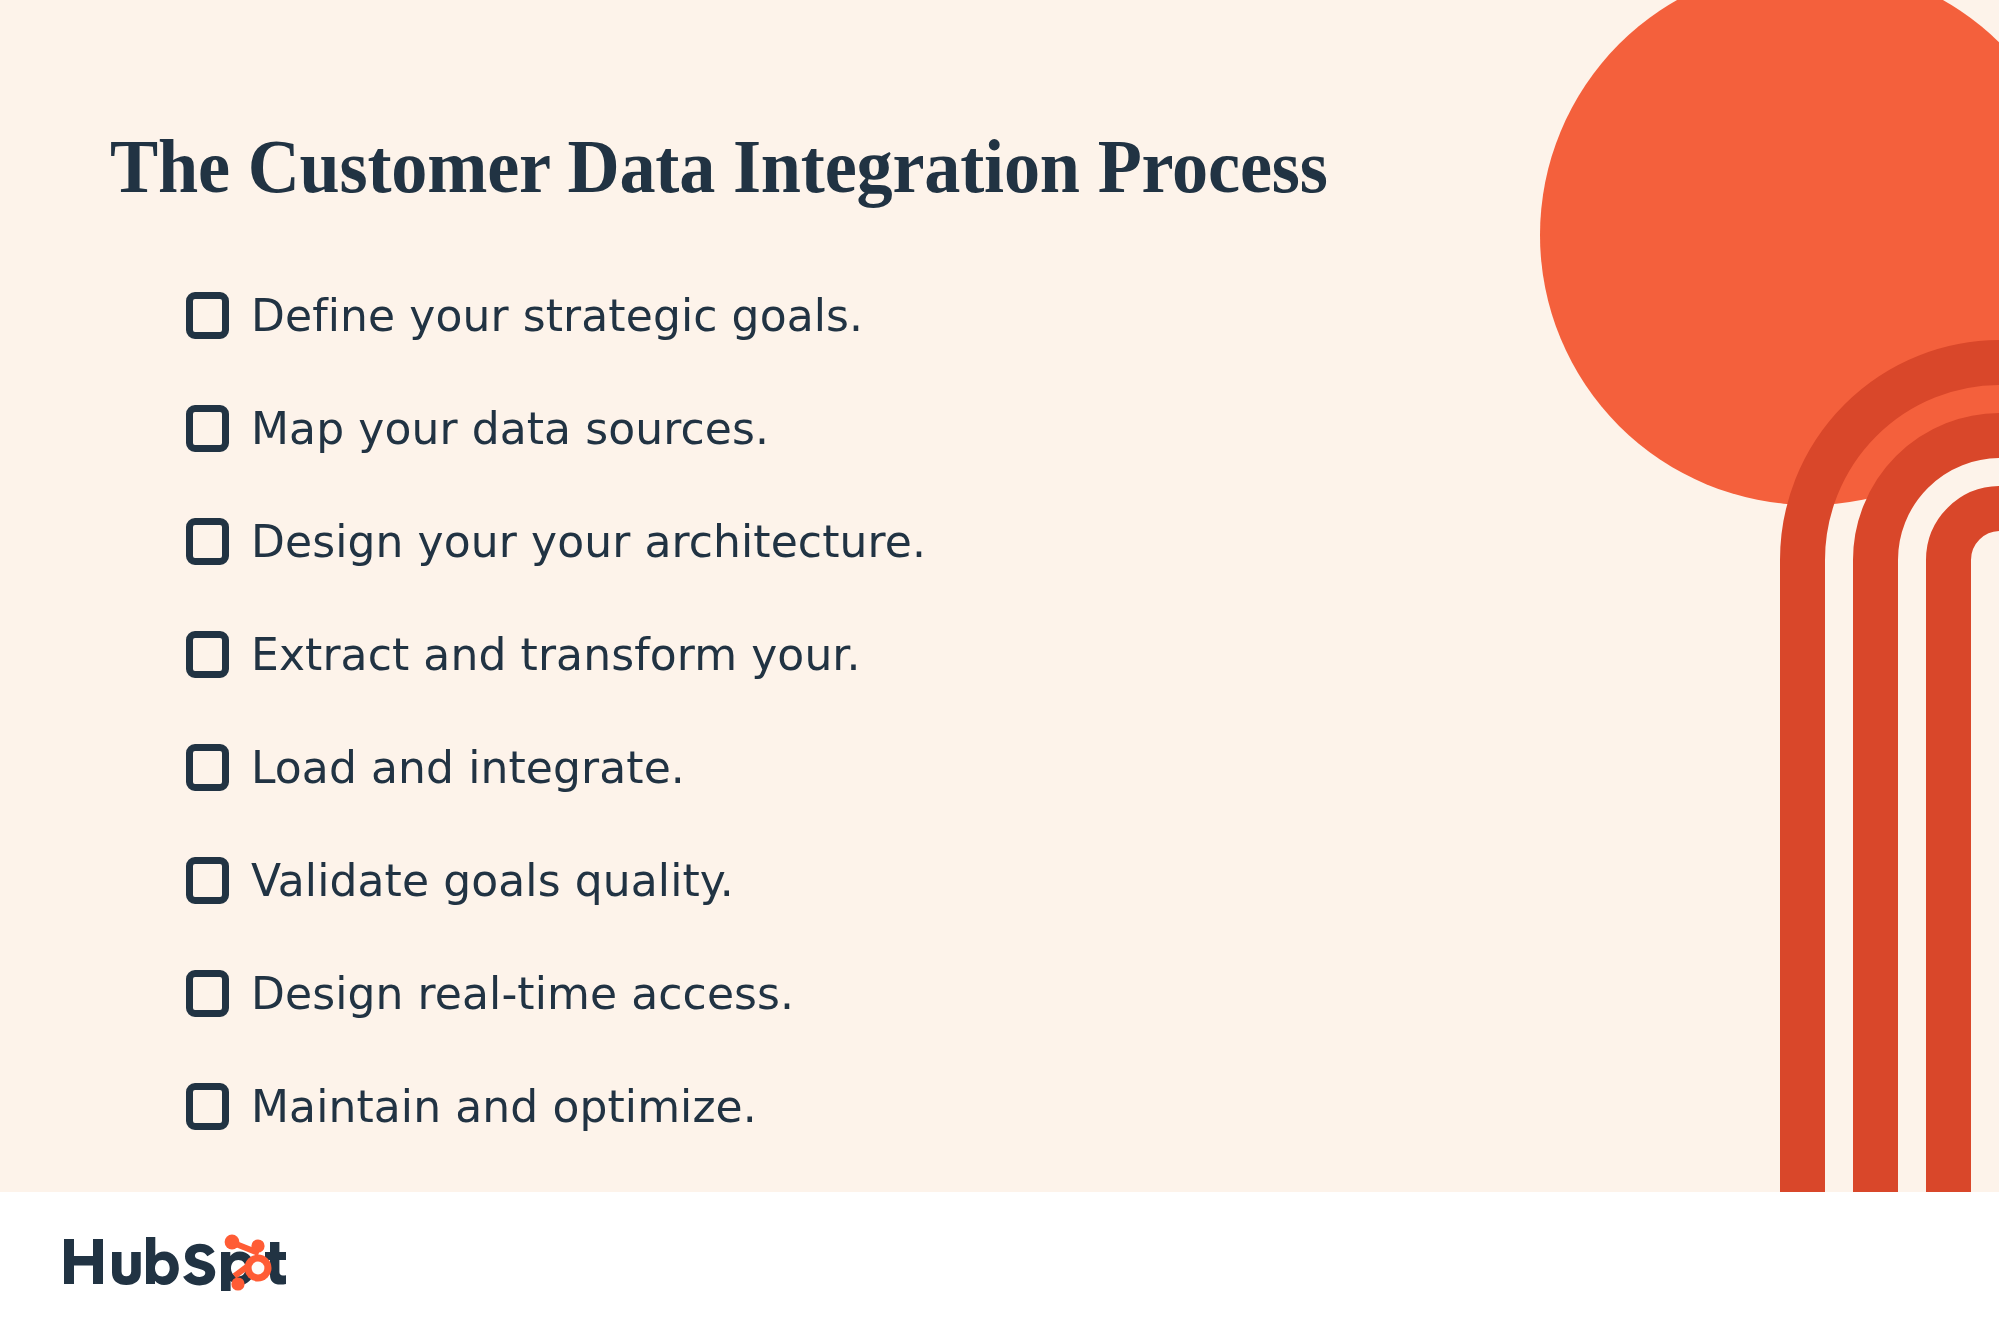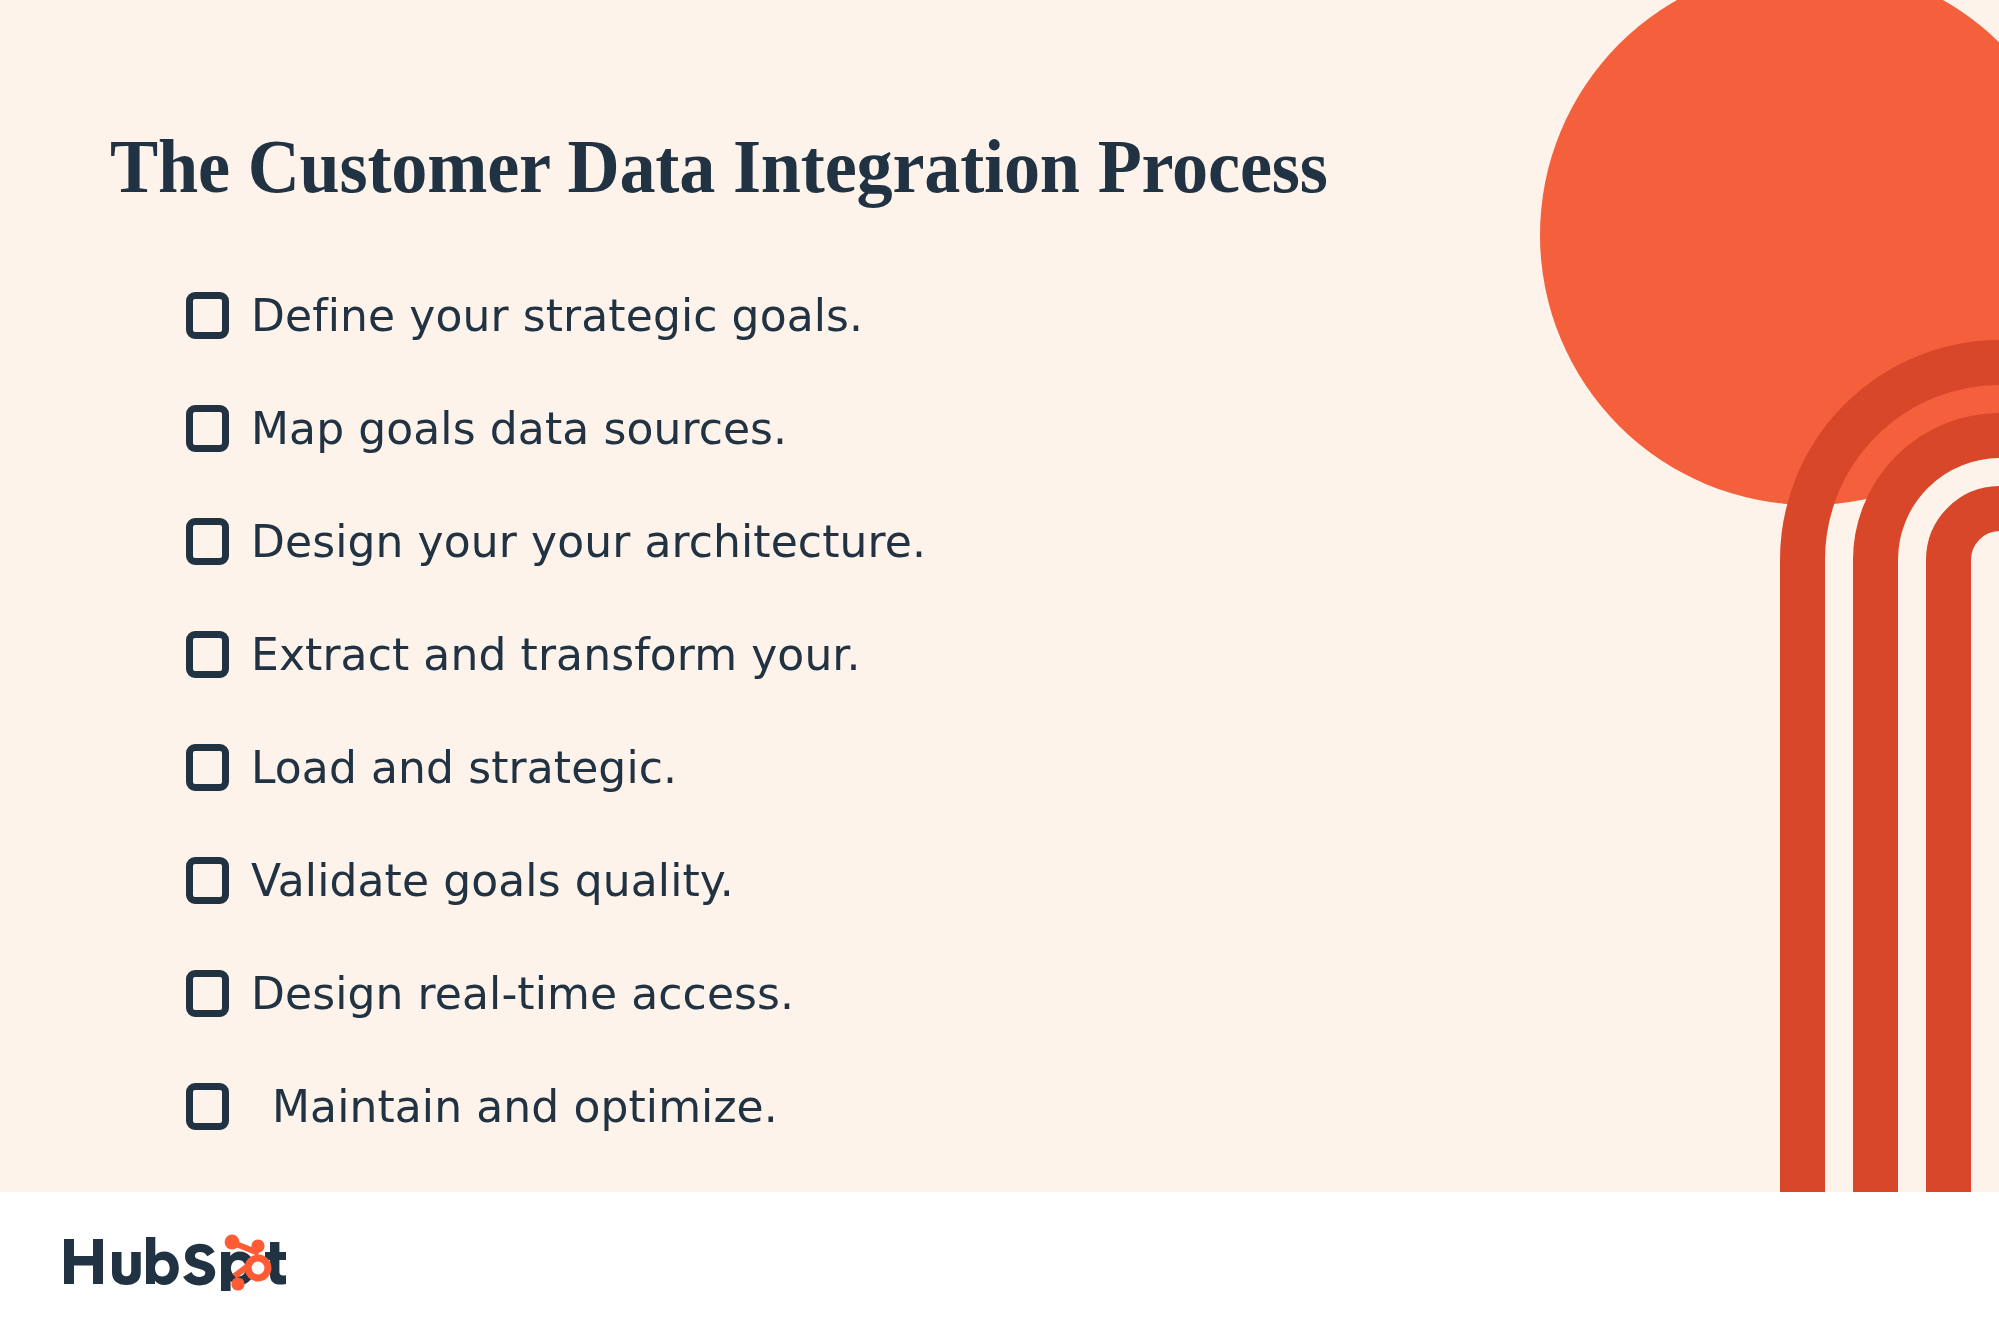--- a/index.html
+++ b/index.html
@@ -78,21 +78,20 @@
     z-index: 5;
   }
   .check-item {
     display: flex;
     align-items: center;
     height: 65px;
     margin-bottom: 48px;
   }
   .check-item:last-child {
     margin-bottom: 16px;
-    gap: 21px;
   }
   .check-box {
     flex: 0 0 auto;
     width: 29px;
     height: 33px;
     border: 7px solid #213343;
     border-radius: 9px;
     box-sizing: content-box;
     margin-right: 22px;
   }
@@ -159,33 +158,33 @@
 
     <h1 id="page-title">The Customer Data Integration Process</h1>
 
     <ul id="checklist">
       <li class="check-item">
         <span class="check-box"></span>
         <span class="check-label">Define your strategic goals.</span>
       </li>
       <li class="check-item">
         <span class="check-box"></span>
-        <span class="check-label">Map goals data sources.</span>
+        <span class="check-label">Map your data sources.</span>
       </li>
       <li class="check-item">
         <span class="check-box"></span>
         <span class="check-label">Design your your architecture.</span>
       </li>
       <li class="check-item">
         <span class="check-box"></span>
         <span class="check-label">Extract and transform your.</span>
       </li>
       <li class="check-item">
         <span class="check-box"></span>
-        <span class="check-label">Load and strategic.</span>
+        <span class="check-label">Load and integrate.</span>
       </li>
       <li class="check-item">
         <span class="check-box"></span>
         <span class="check-label">Validate goals quality.</span>
       </li>
       <li class="check-item">
         <span class="check-box"></span>
         <span class="check-label">Design real-time access.</span>
       </li>
       <li class="check-item">

